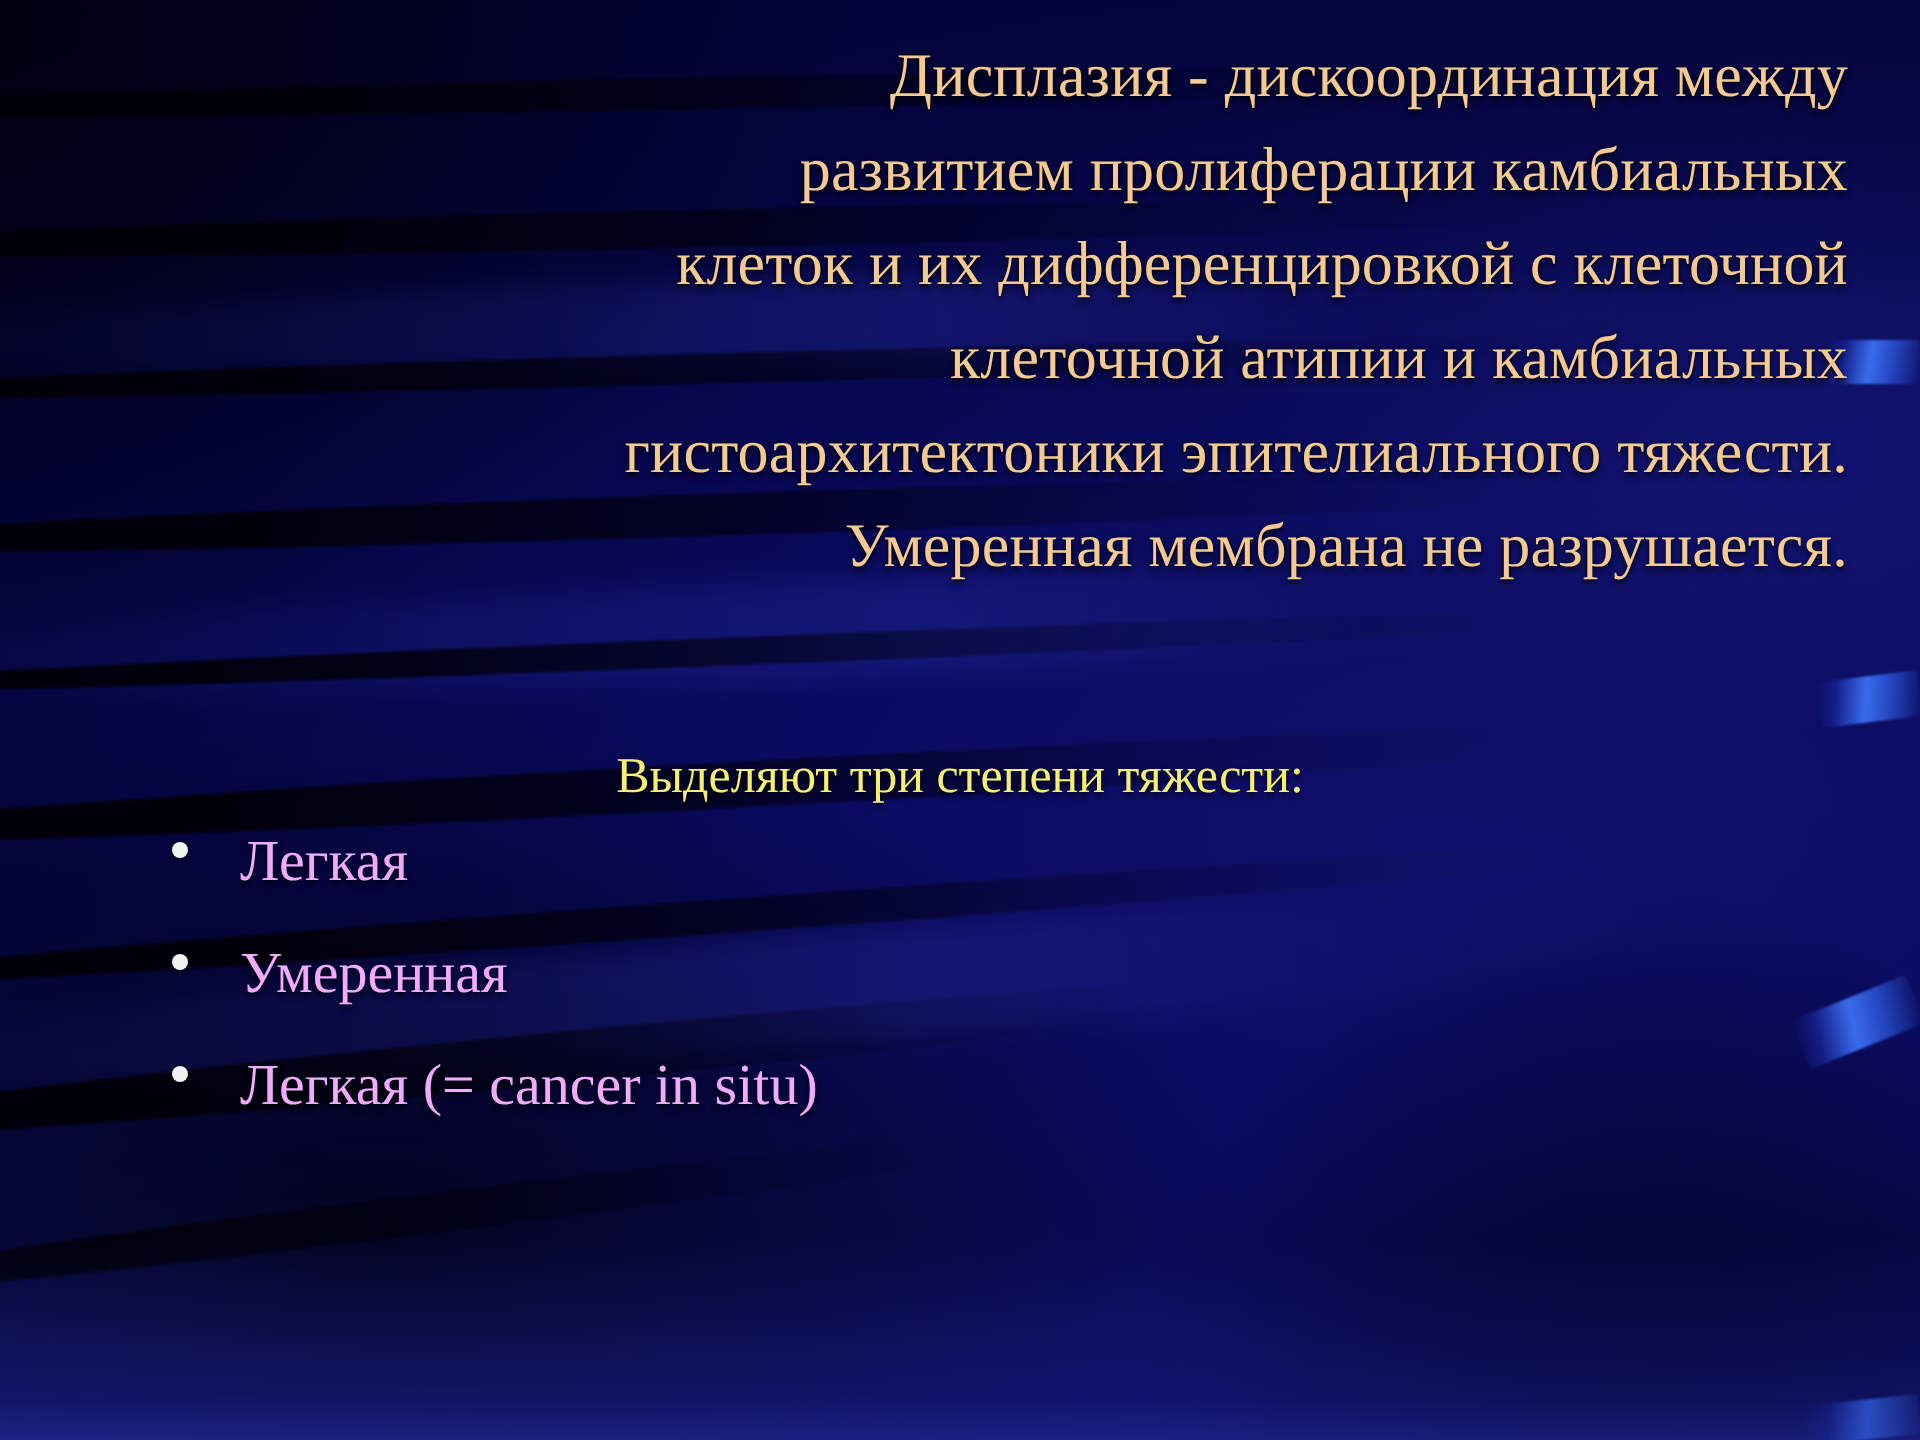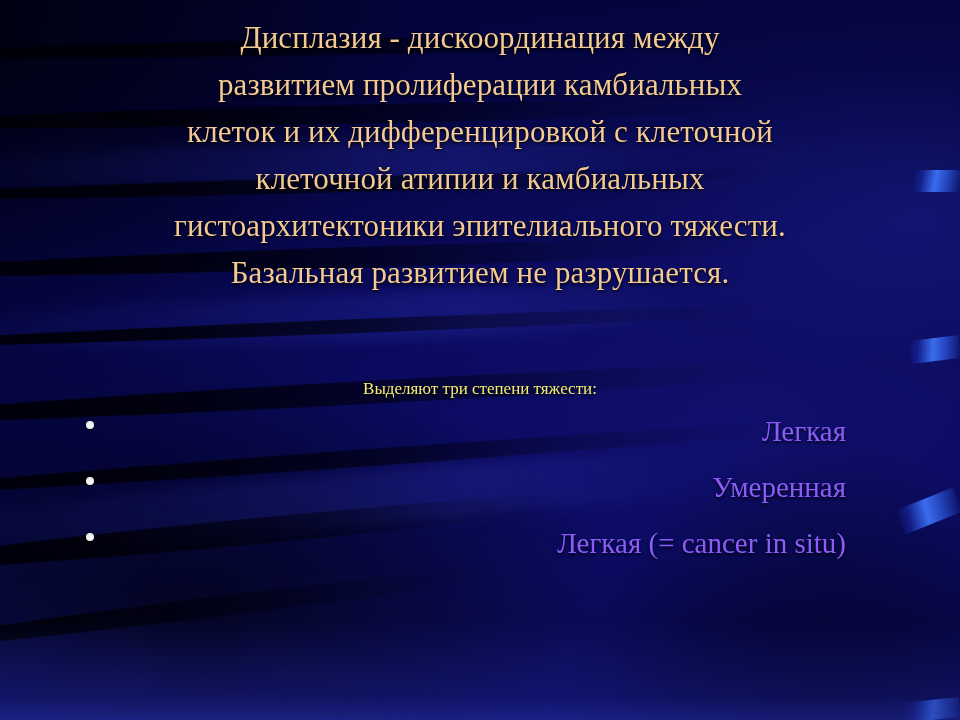--- a/index.html
+++ b/index.html
@@ -123,39 +123,39 @@
 
   
   .content {
     position: absolute;
     inset: 0;
   }
 
   .title-block {
     position: absolute;
     top: 14px;
-    left: 24px;
+    left: 12px;
     width: 912px;
-    text-align: center;
+    text-align: right;
     color: #f3c994;
     font-size: 31px;
     line-height: 47px;
     letter-spacing: 0.1px;
     text-shadow: 0 2px 3px rgba(0,0,0,0.75), 0 0 1px rgba(0,0,0,0.9);
   }
   .title-block .tline { display: block; white-space: nowrap; }
 
   .subhead {
     position: absolute;
     top: 374px;
     left: 24px;
     width: 912px;
     text-align: center;
     color: #f7ef72;
-    font-size: 17px;
+    font-size: 25px;
     line-height: 30px;
     text-shadow: 0 2px 3px rgba(0,0,0,0.78);
   }
 
   .bullets {
     position: absolute;
     top: 414px;
     left: 86px;
     width: 760px;
   }
@@ -169,26 +169,25 @@
     width: 8px;
     height: 8px;
     margin-top: 7px;
     margin-right: 26px;
     border-radius: 50%;
     background: #f2f2f2;
     box-shadow: 0 1px 2px rgba(0,0,0,0.7);
   }
   .bullet-label {
     flex: 1 1 auto;
-    color: #8b5cf6;
+    color: #f0abfc;
     font-size: 29px;
     line-height: 34px;
     white-space: nowrap;
     text-shadow: 0 2px 3px rgba(0,0,0,0.8);
-    text-align: right;
   }
 </style>
 </head>
 <body>
 
 <div id="slide">
 
   <div class="bg-layer bg-base"></div>
   <div class="bg-layer bg-sweep-a"></div>
   <div class="bg-layer bg-sweep-b"></div>
@@ -218,21 +217,21 @@
   <div class="accent a4"></div>
 
   <div class="content">
 
     <div class="title-block">
       <span class="tline">Дисплазия - дискоординация между</span>
       <span class="tline">развитием пролиферации камбиальных</span>
       <span class="tline">клеток и их дифференцировкой с клеточной</span>
       <span class="tline">клеточной атипии и камбиальных</span>
       <span class="tline">гистоархитектоники эпителиального тяжести.</span>
-      <span class="tline">Базальная развитием не разрушается.</span>
+      <span class="tline">Умеренная мембрана не разрушается.</span>
     </div>
 
     <div class="subhead">Выделяют три степени тяжести:</div>
 
     <div class="bullets">
       <div class="bullet-row">
         <span class="bullet-dot"></span>
         <span class="bullet-label">Легкая</span>
       </div>
       <div class="bullet-row">

